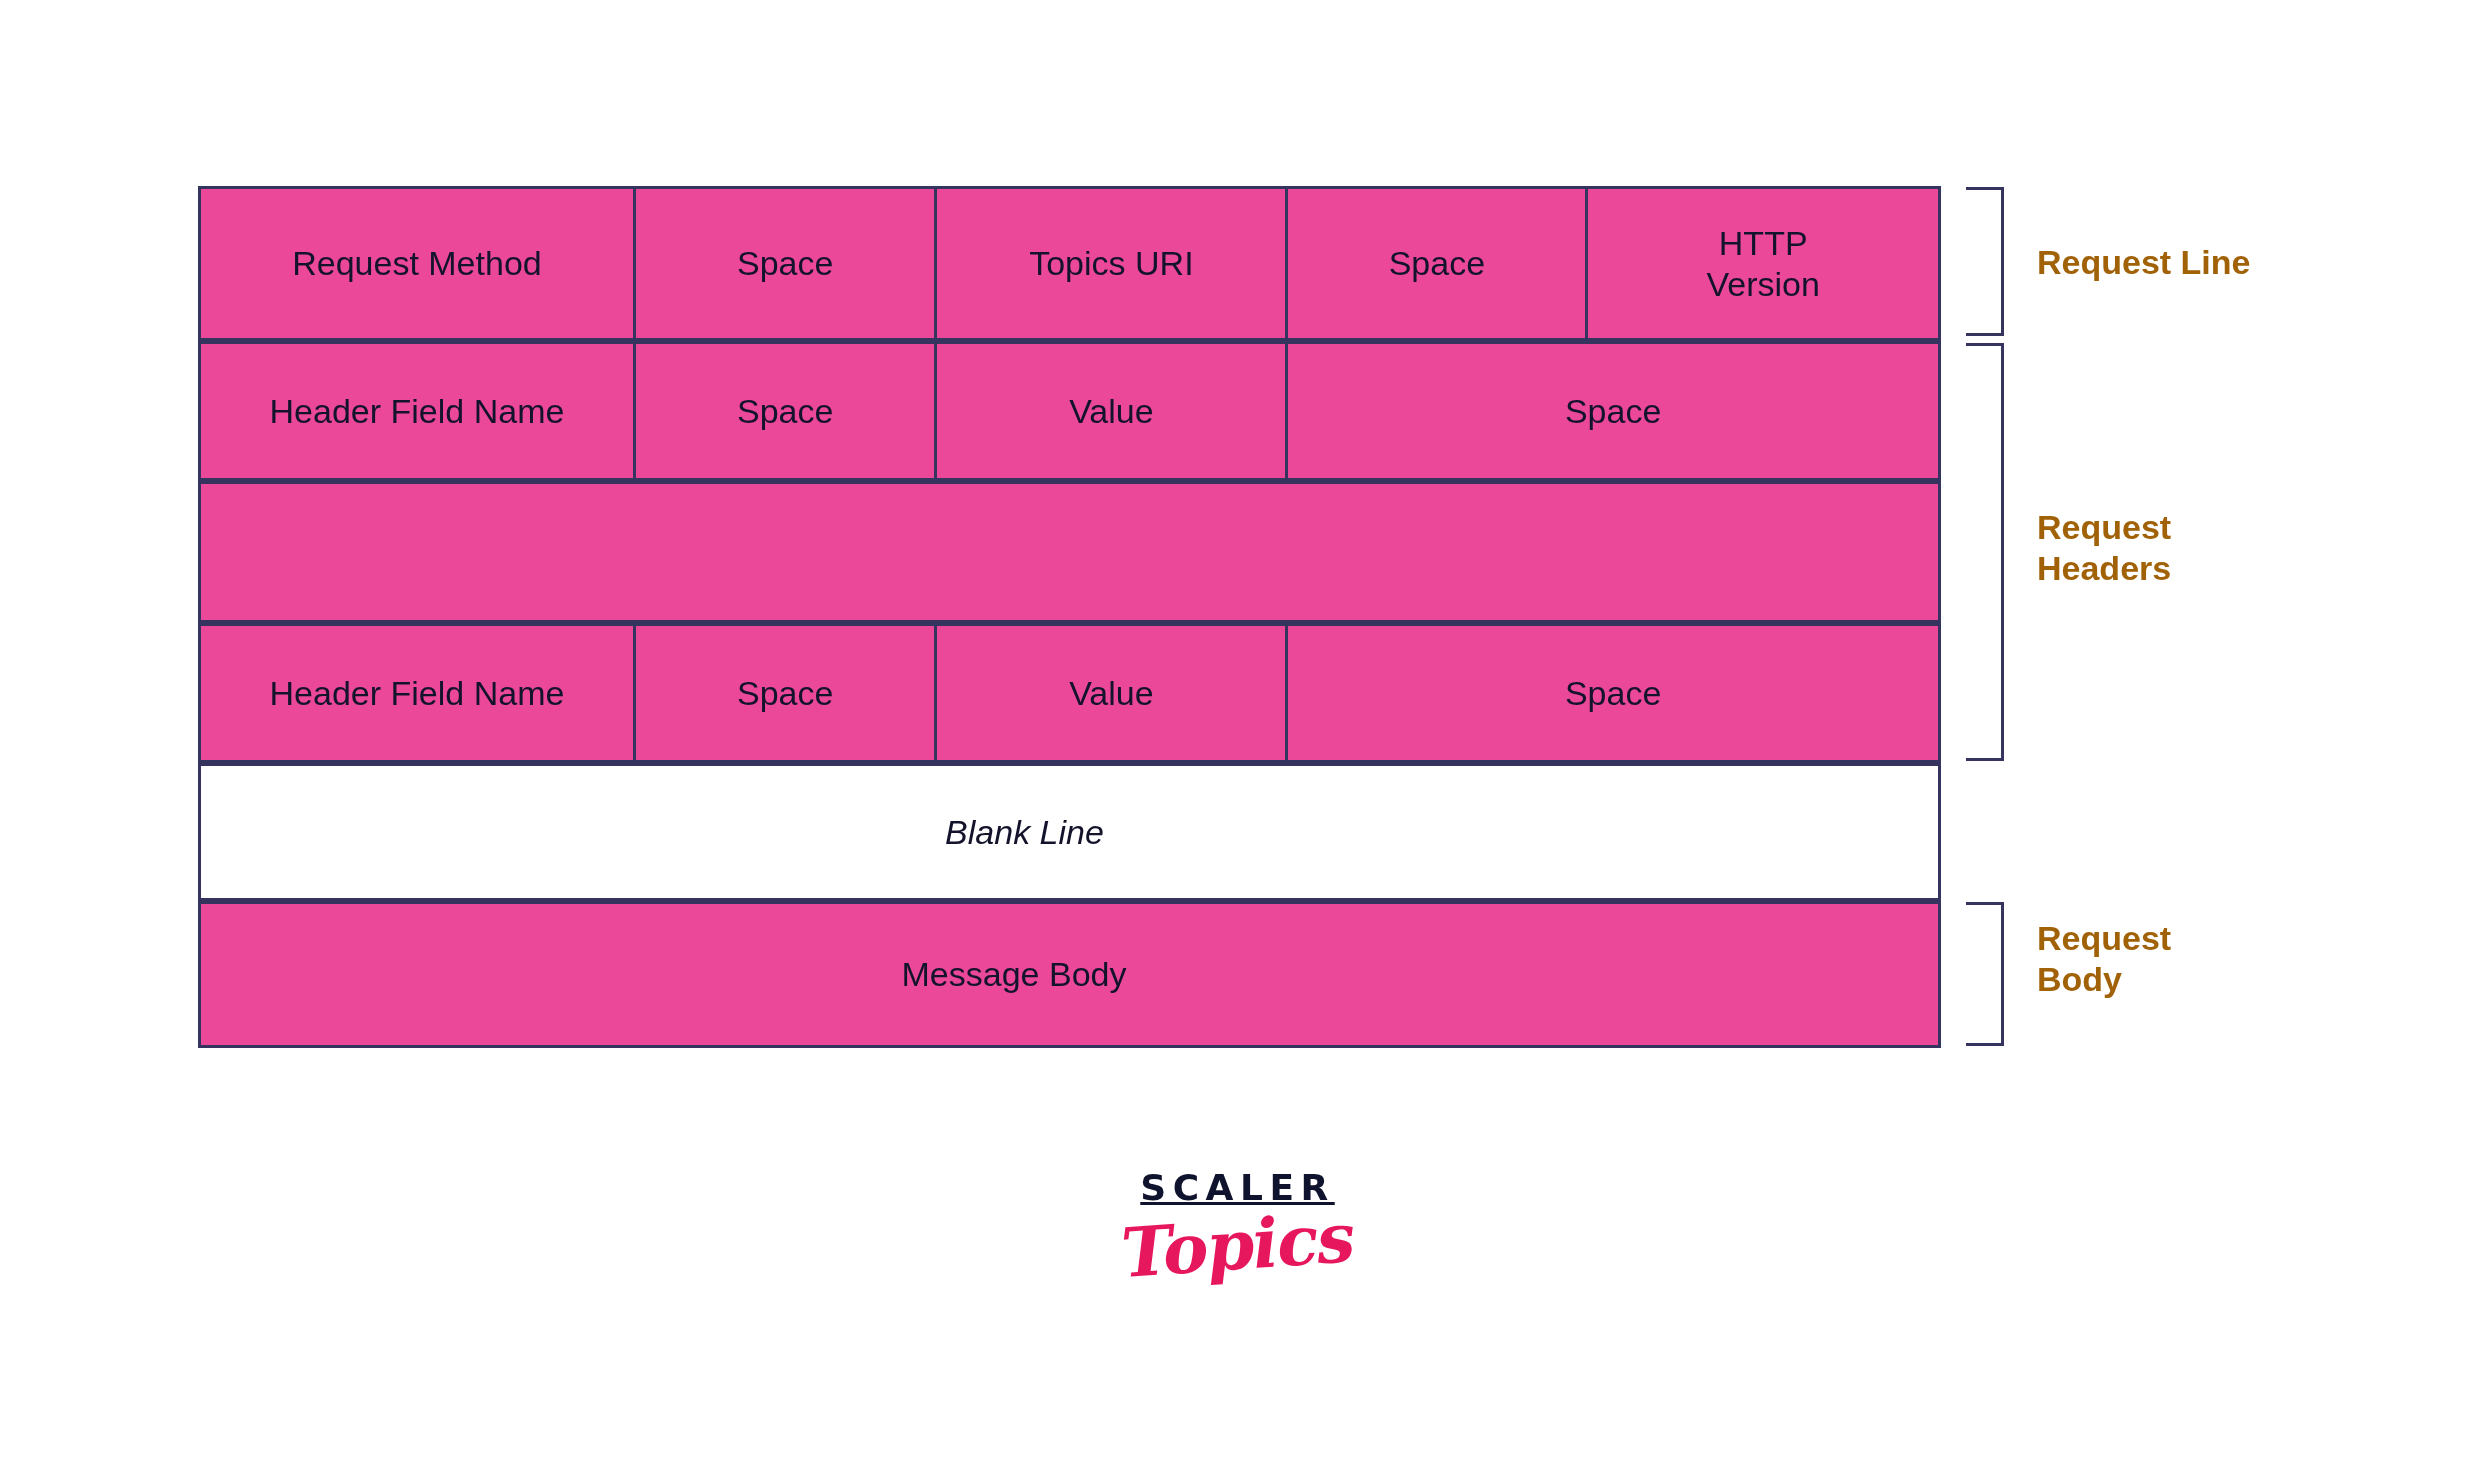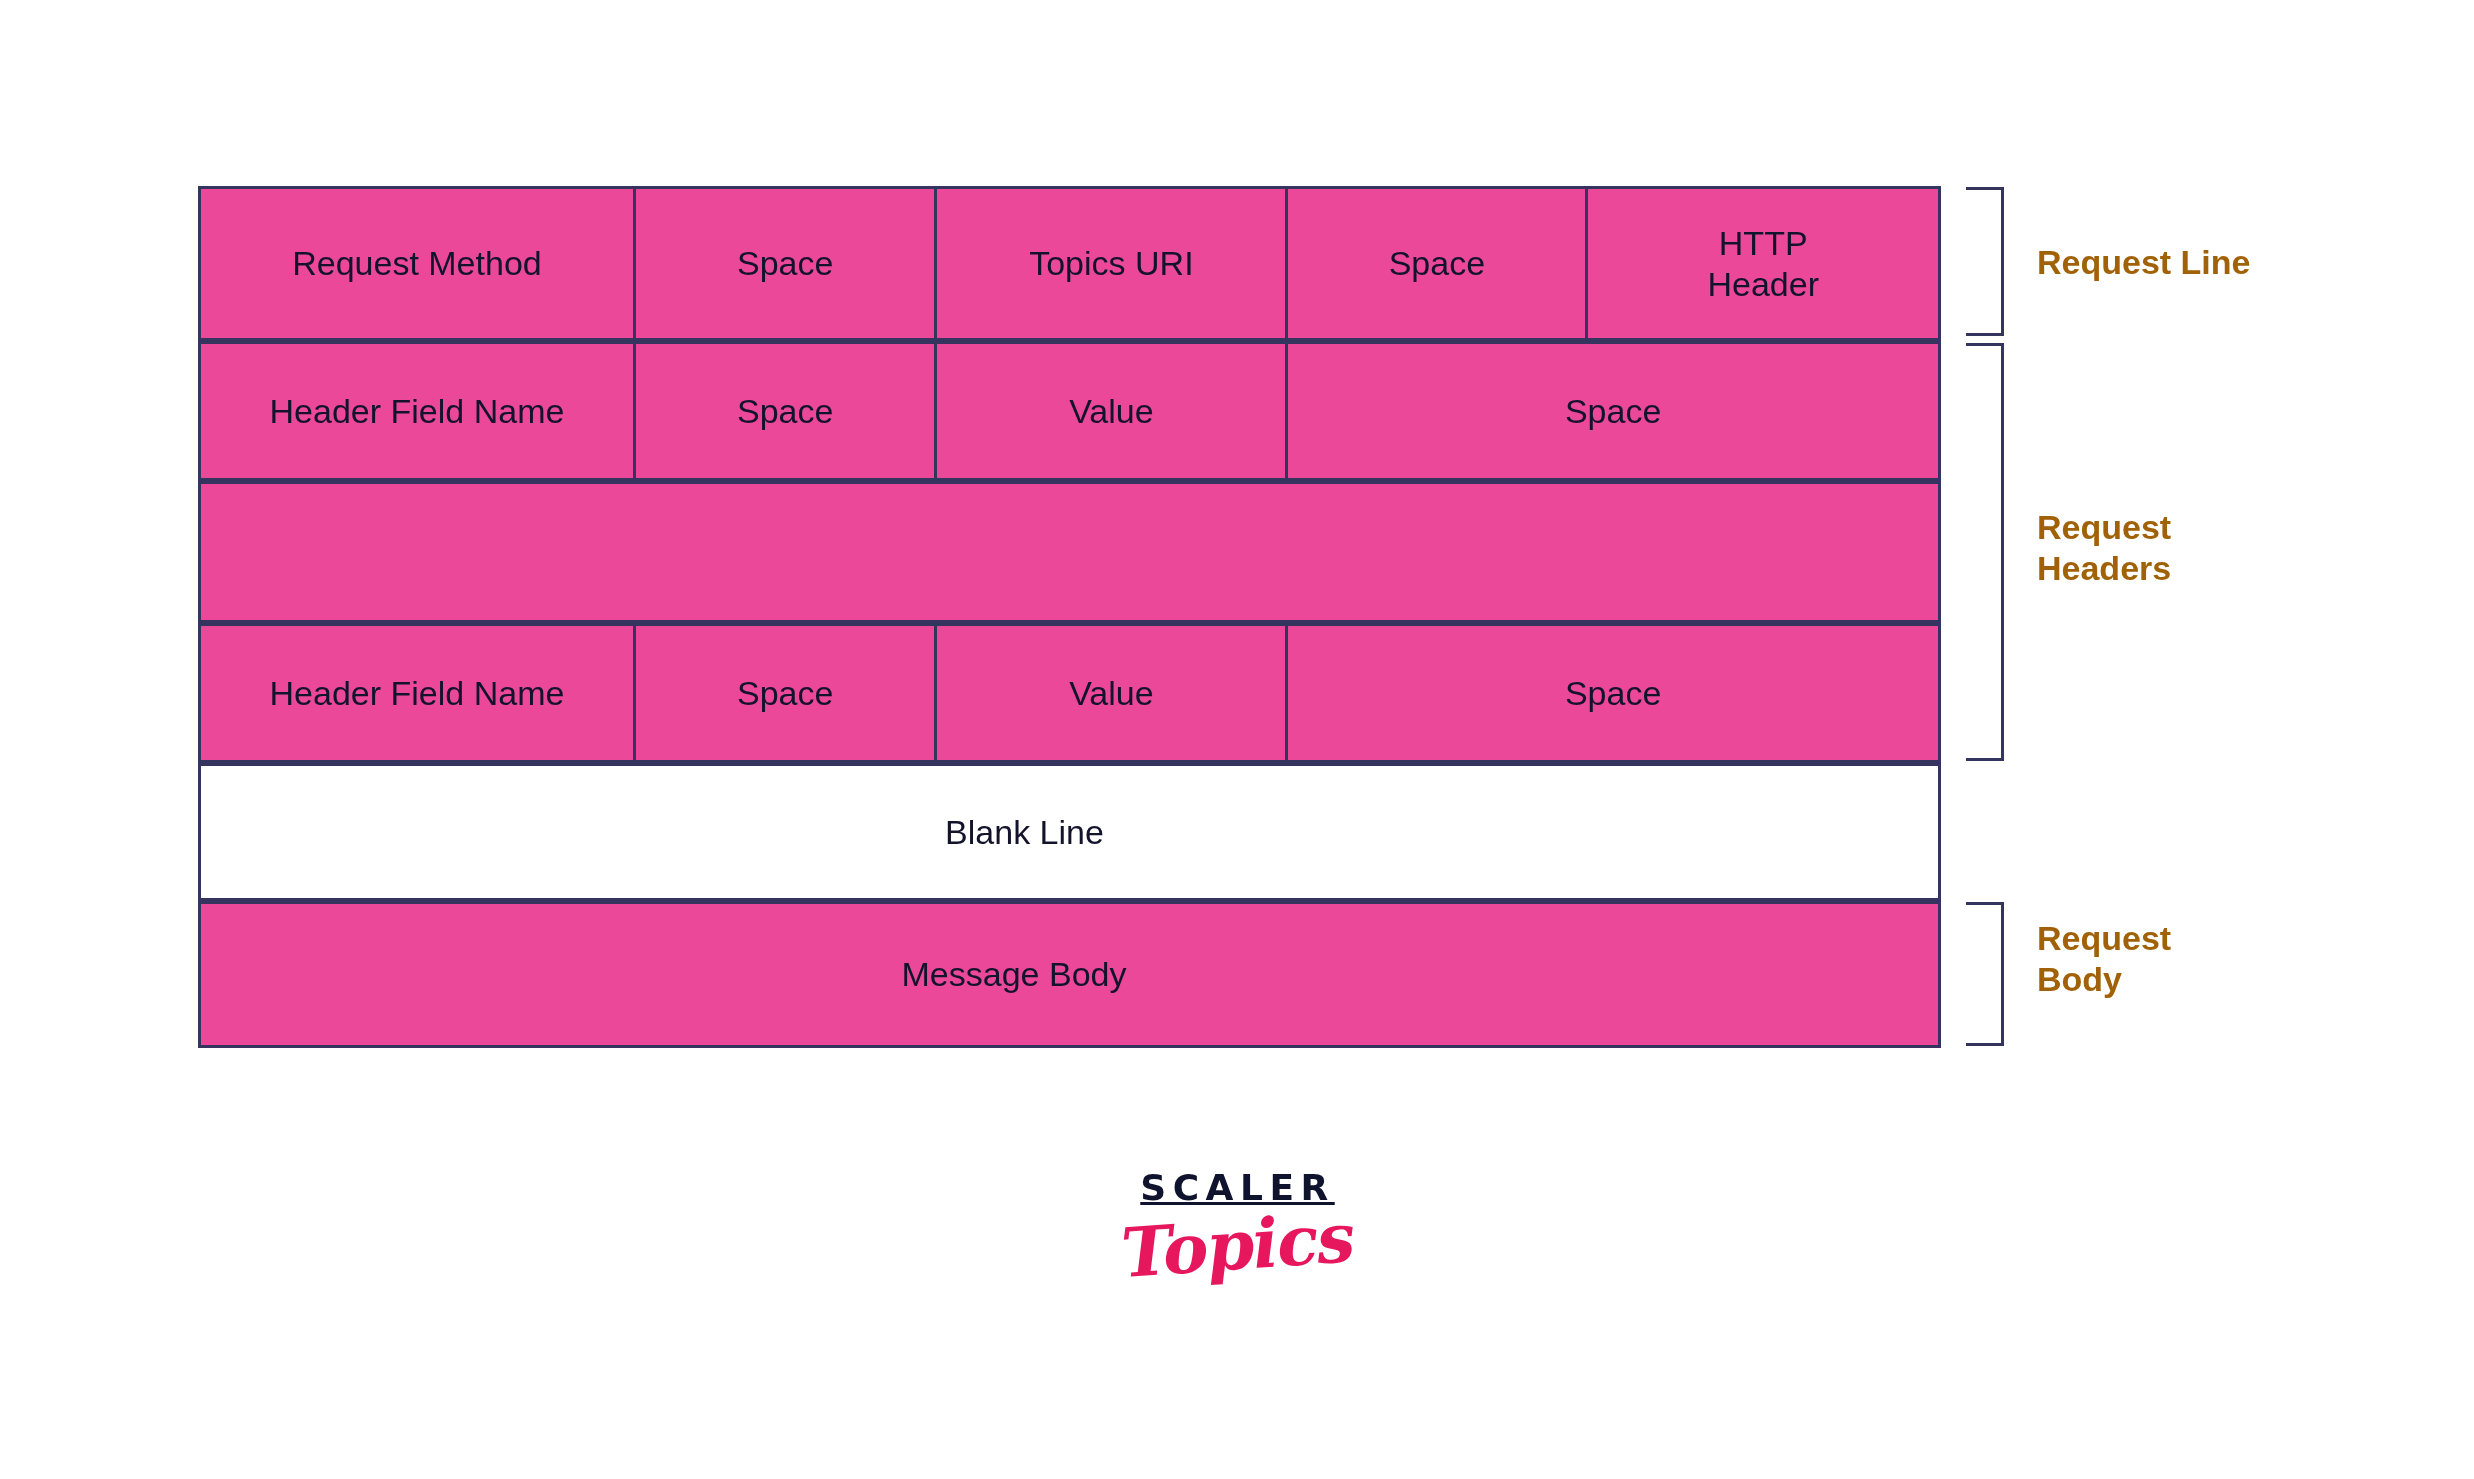--- a/index.html
+++ b/index.html
@@ -56,21 +56,21 @@
     overflow: hidden;
   }
   .cell:last-child { border-right: none; }
   .cell.nb { border-right: none; }
 
   
   #row1 { top: 0px;    height: 155px; }
   #row2 { top: 155px;  height: 140px; }
   #row3 { top: 295px;  height: 142px; }
   #row4 { top: 437px;  height: 140px; }
-  #row5 { top: 577px;  height: 138px; }
+  #row5 { top: 577px;  height: 138px; font-style: italic; }
   #row6 { top: 715px;  height: 147px; }
 
   
   .bracket {
     position: absolute;
     border: 3.6px solid #34345e;
     border-left: none;
     box-sizing: border-box;
     background: transparent;
   }
@@ -127,21 +127,21 @@
 <div id="diagram">
 
   <div class="table-wrap">
 
     <div class="row" id="row1">
       <div class="cell" style="width:25.04%">Request Method</div>
       <div class="cell" style="width:17.36%">Space</div>
       <div class="cell" style="width:20.20%">Topics URI</div>
       <div class="cell" style="width:17.28%">Space</div>
       <div class="cell nb" style="width:20.12%; white-space:pre-line;">HTTP
-Header</div>
+Version</div>
     </div>
 
     <div class="row" id="row2">
       <div class="cell" style="width:25.04%">Header Field Name</div>
       <div class="cell" style="width:17.36%">Space</div>
       <div class="cell" style="width:20.20%">Value</div>
       <div class="cell nb" style="width:37.40%">Space</div>
     </div>
 
     <div class="row" id="row3">

